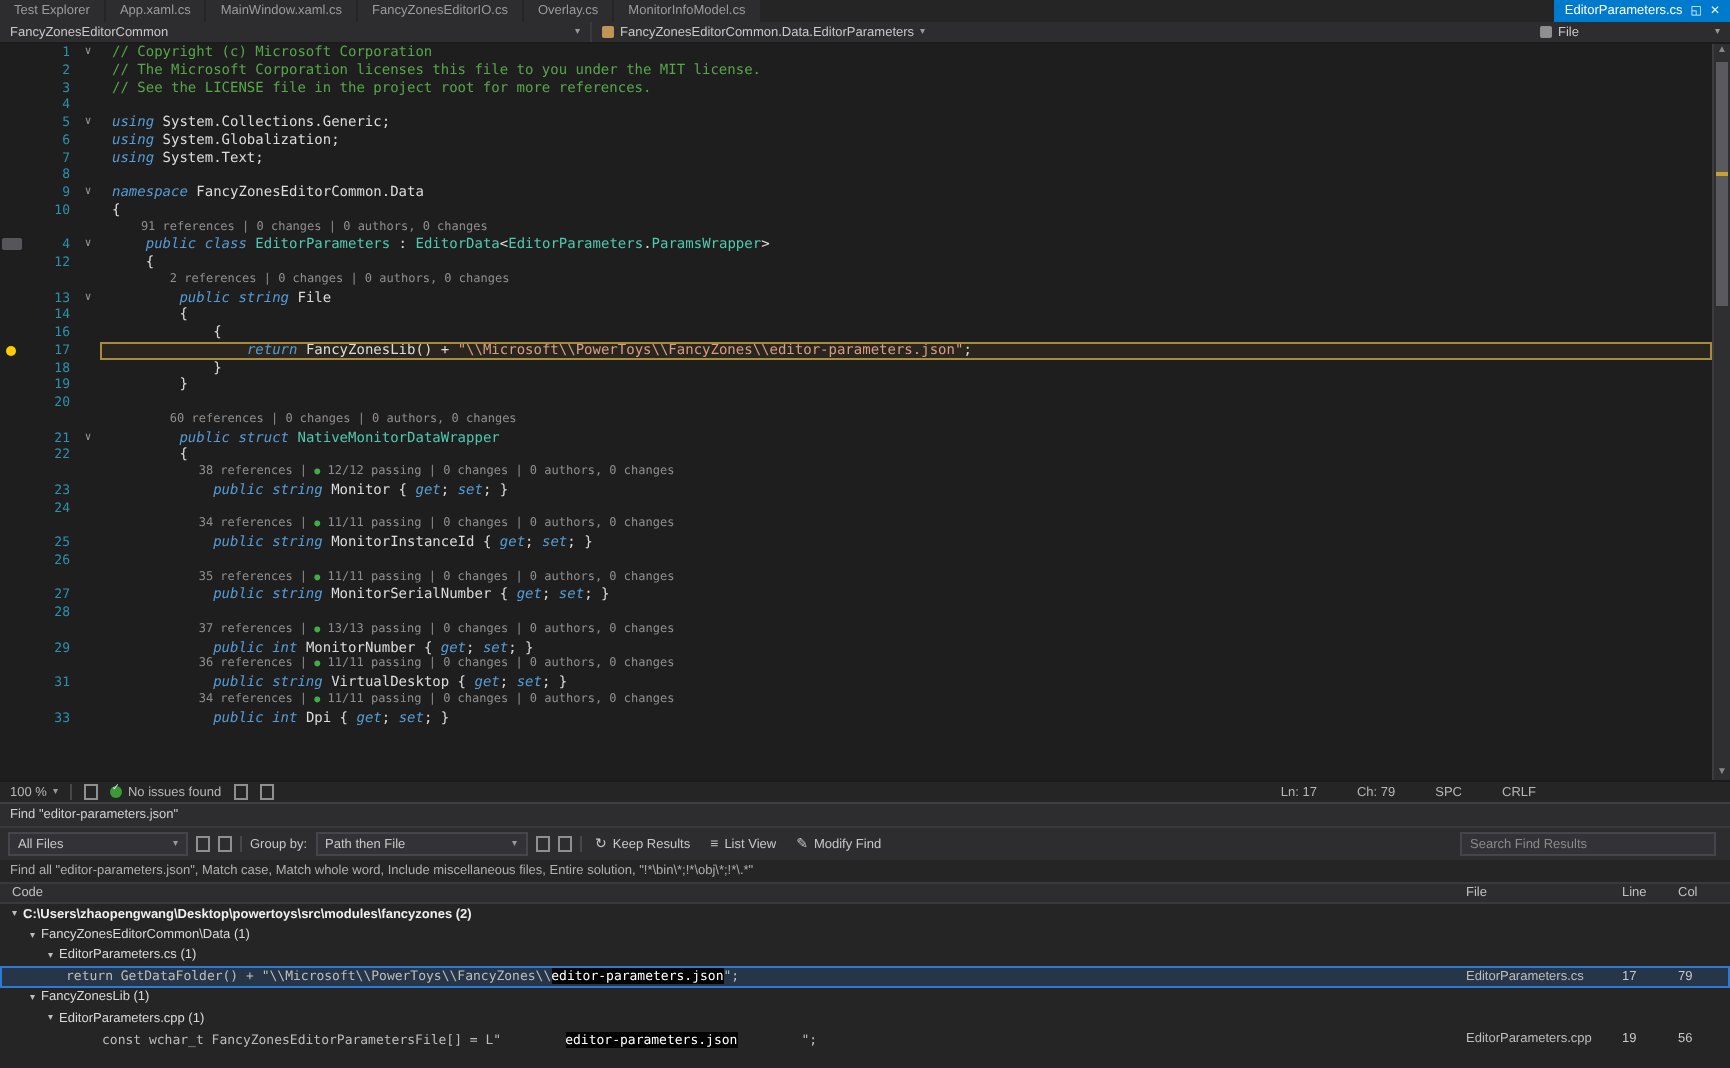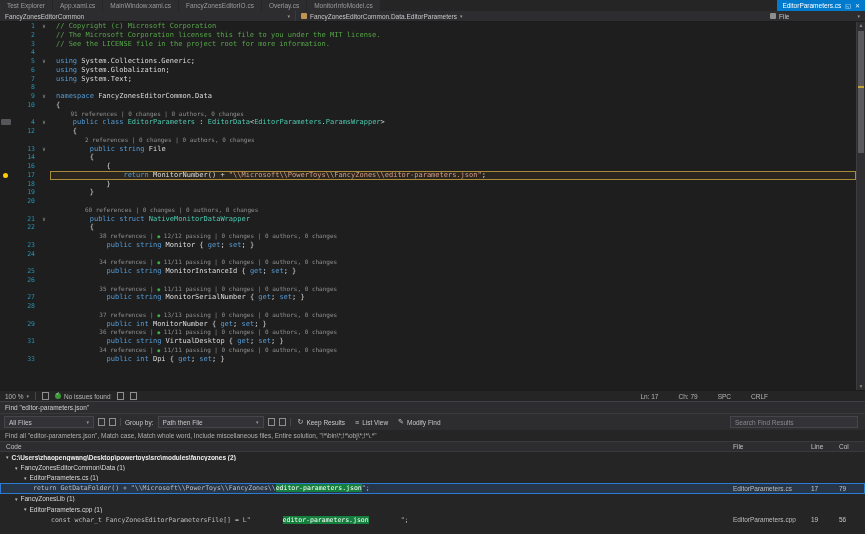--- a/index.html
+++ b/index.html
@@ -27,21 +27,21 @@
 
   
   .editor{position:relative;height:368px;background:#1e1e1e;overflow:hidden;padding-right:9px;}
   .crow{display:flex;height:8.762px;line-height:8.762px;font-family:"DejaVu Sans Mono",monospace;font-size:7px;}
   .cmargin{width:14px;flex:none;position:relative;}
   .clnum{width:24px;flex:none;text-align:right;color:#2b91af;padding-right:3px;font-size:6.5px;}
   .cfold{width:12px;flex:none;color:#9a9a9a;font-size:5.5px;text-align:center;}
   .ccode{flex:1;white-space:pre;color:#dcdcdc;padding-left:6px;overflow:hidden;}
   .lensrow .ccode{font-size:6px;color:#8f8f8f;}
   .tok-comment{color:#57a64a;}
-  .tok-kw{color:#569cd6;}
+  .tok-kw{color:#569cd6;font-style:italic;}
   .tok-type{color:#4ec9b0;}
   .tok-str{color:#d69d85;}
   .tok-plain{color:#dcdcdc;}
   .tok-lens{color:#8f8f8f;}
   .tok-dot{color:#3fae46;font-size:5px;}
   .curline .ccode{outline:1px solid #a98b3c;outline-offset:-1px;background:rgba(130,100,40,.12);}
   .bulb{display:inline-block;width:5px;height:5px;border-radius:50%;background:#ffcc00;margin:2px 0 0 3px;}
   .mbadge{display:inline-block;width:10px;height:6px;border-radius:1px;background:#55555a;margin:1px 0 0 1px;}
   .vscroll{position:absolute;top:0;right:0;width:9px;height:100%;background:#2f2f32;border-left:1px solid #3c3c3c;}
   .vthumb{position:absolute;left:1px;right:1px;top:9px;height:122px;background:#5a5a5e;}
@@ -78,21 +78,21 @@
   .h-file{width:78px;flex:none;}
   .h-line{width:28px;flex:none;}
   .h-col{width:26px;flex:none;}
   .fp-rows{flex:1;background:#252526;overflow:hidden;font-size:6.5px;color:#c8c8c8;}
   .frow{height:10.4px;display:flex;align-items:center;}
   .fcode{flex:1;display:flex;align-items:center;overflow:hidden;white-space:pre;}
   .ftri{font-size:5px;color:#bdbdbd;margin-right:3px;}
   .fglabel{color:#d9d9d9;}
   .fglabel.strong{font-weight:bold;color:#efefef;}
   .fres{font-family:"DejaVu Sans Mono",monospace;font-size:6.5px;color:#bdbdbd;}
-  .fmatch{background:#15803d;color:#fff;}
+  .fmatch{background:#000000;color:#fff;}
   .fsel{background:rgba(40,86,138,.35);outline:1px solid #2d7ad2;outline-offset:-1px;}
   .ffile{width:78px;flex:none;color:#bdbdbd;overflow:hidden;white-space:nowrap;}
   .fline{width:28px;flex:none;}
   .fcol{width:26px;flex:none;}
 </style>
 </head>
 <body>
 
 <div>
 
@@ -140,21 +140,21 @@
         <div class="crow">
           <span class="cmargin"></span>
           <span class="clnum">2</span>
           <span class="cfold"></span>
           <span class="ccode"><span class="tok-comment">// The Microsoft Corporation licenses this file to you under the MIT license.</span></span>
         </div>
         <div class="crow">
           <span class="cmargin"></span>
           <span class="clnum">3</span>
           <span class="cfold"></span>
-          <span class="ccode"><span class="tok-comment">// See the LICENSE file in the project root for more information.</span></span>
+          <span class="ccode"><span class="tok-comment">// See the LICENSE file in the project root for more references.</span></span>
         </div>
         <div class="crow">
           <span class="cmargin"></span>
           <span class="clnum">4</span>
           <span class="cfold"></span>
           <span class="ccode"></span>
         </div>
         <div class="crow">
           <span class="cmargin"></span>
           <span class="clnum">5</span>
@@ -230,21 +230,21 @@
         <div class="crow">
           <span class="cmargin"></span>
           <span class="clnum">16</span>
           <span class="cfold"></span>
           <span class="ccode"><span class="tok-plain">            {</span></span>
         </div>
         <div class="crow curline">
           <span class="cmargin"><span class="bulb"></span></span>
           <span class="clnum">17</span>
           <span class="cfold"></span>
-          <span class="ccode"><span class="tok-plain">                </span><span class="tok-kw">return </span><span class="tok-plain">MonitorNumber() + </span><span class="tok-str">"\\Microsoft\\PowerToys\\FancyZones\\editor-parameters.json"</span><span class="tok-plain">;</span></span>
+          <span class="ccode"><span class="tok-plain">                </span><span class="tok-kw">return </span><span class="tok-plain">FancyZonesLib() + </span><span class="tok-str">"\\Microsoft\\PowerToys\\FancyZones\\editor-parameters.json"</span><span class="tok-plain">;</span></span>
         </div>
         <div class="crow">
           <span class="cmargin"></span>
           <span class="clnum">18</span>
           <span class="cfold"></span>
           <span class="ccode"><span class="tok-plain">            }</span></span>
         </div>
         <div class="crow">
           <span class="cmargin"></span>
           <span class="clnum">19</span>

